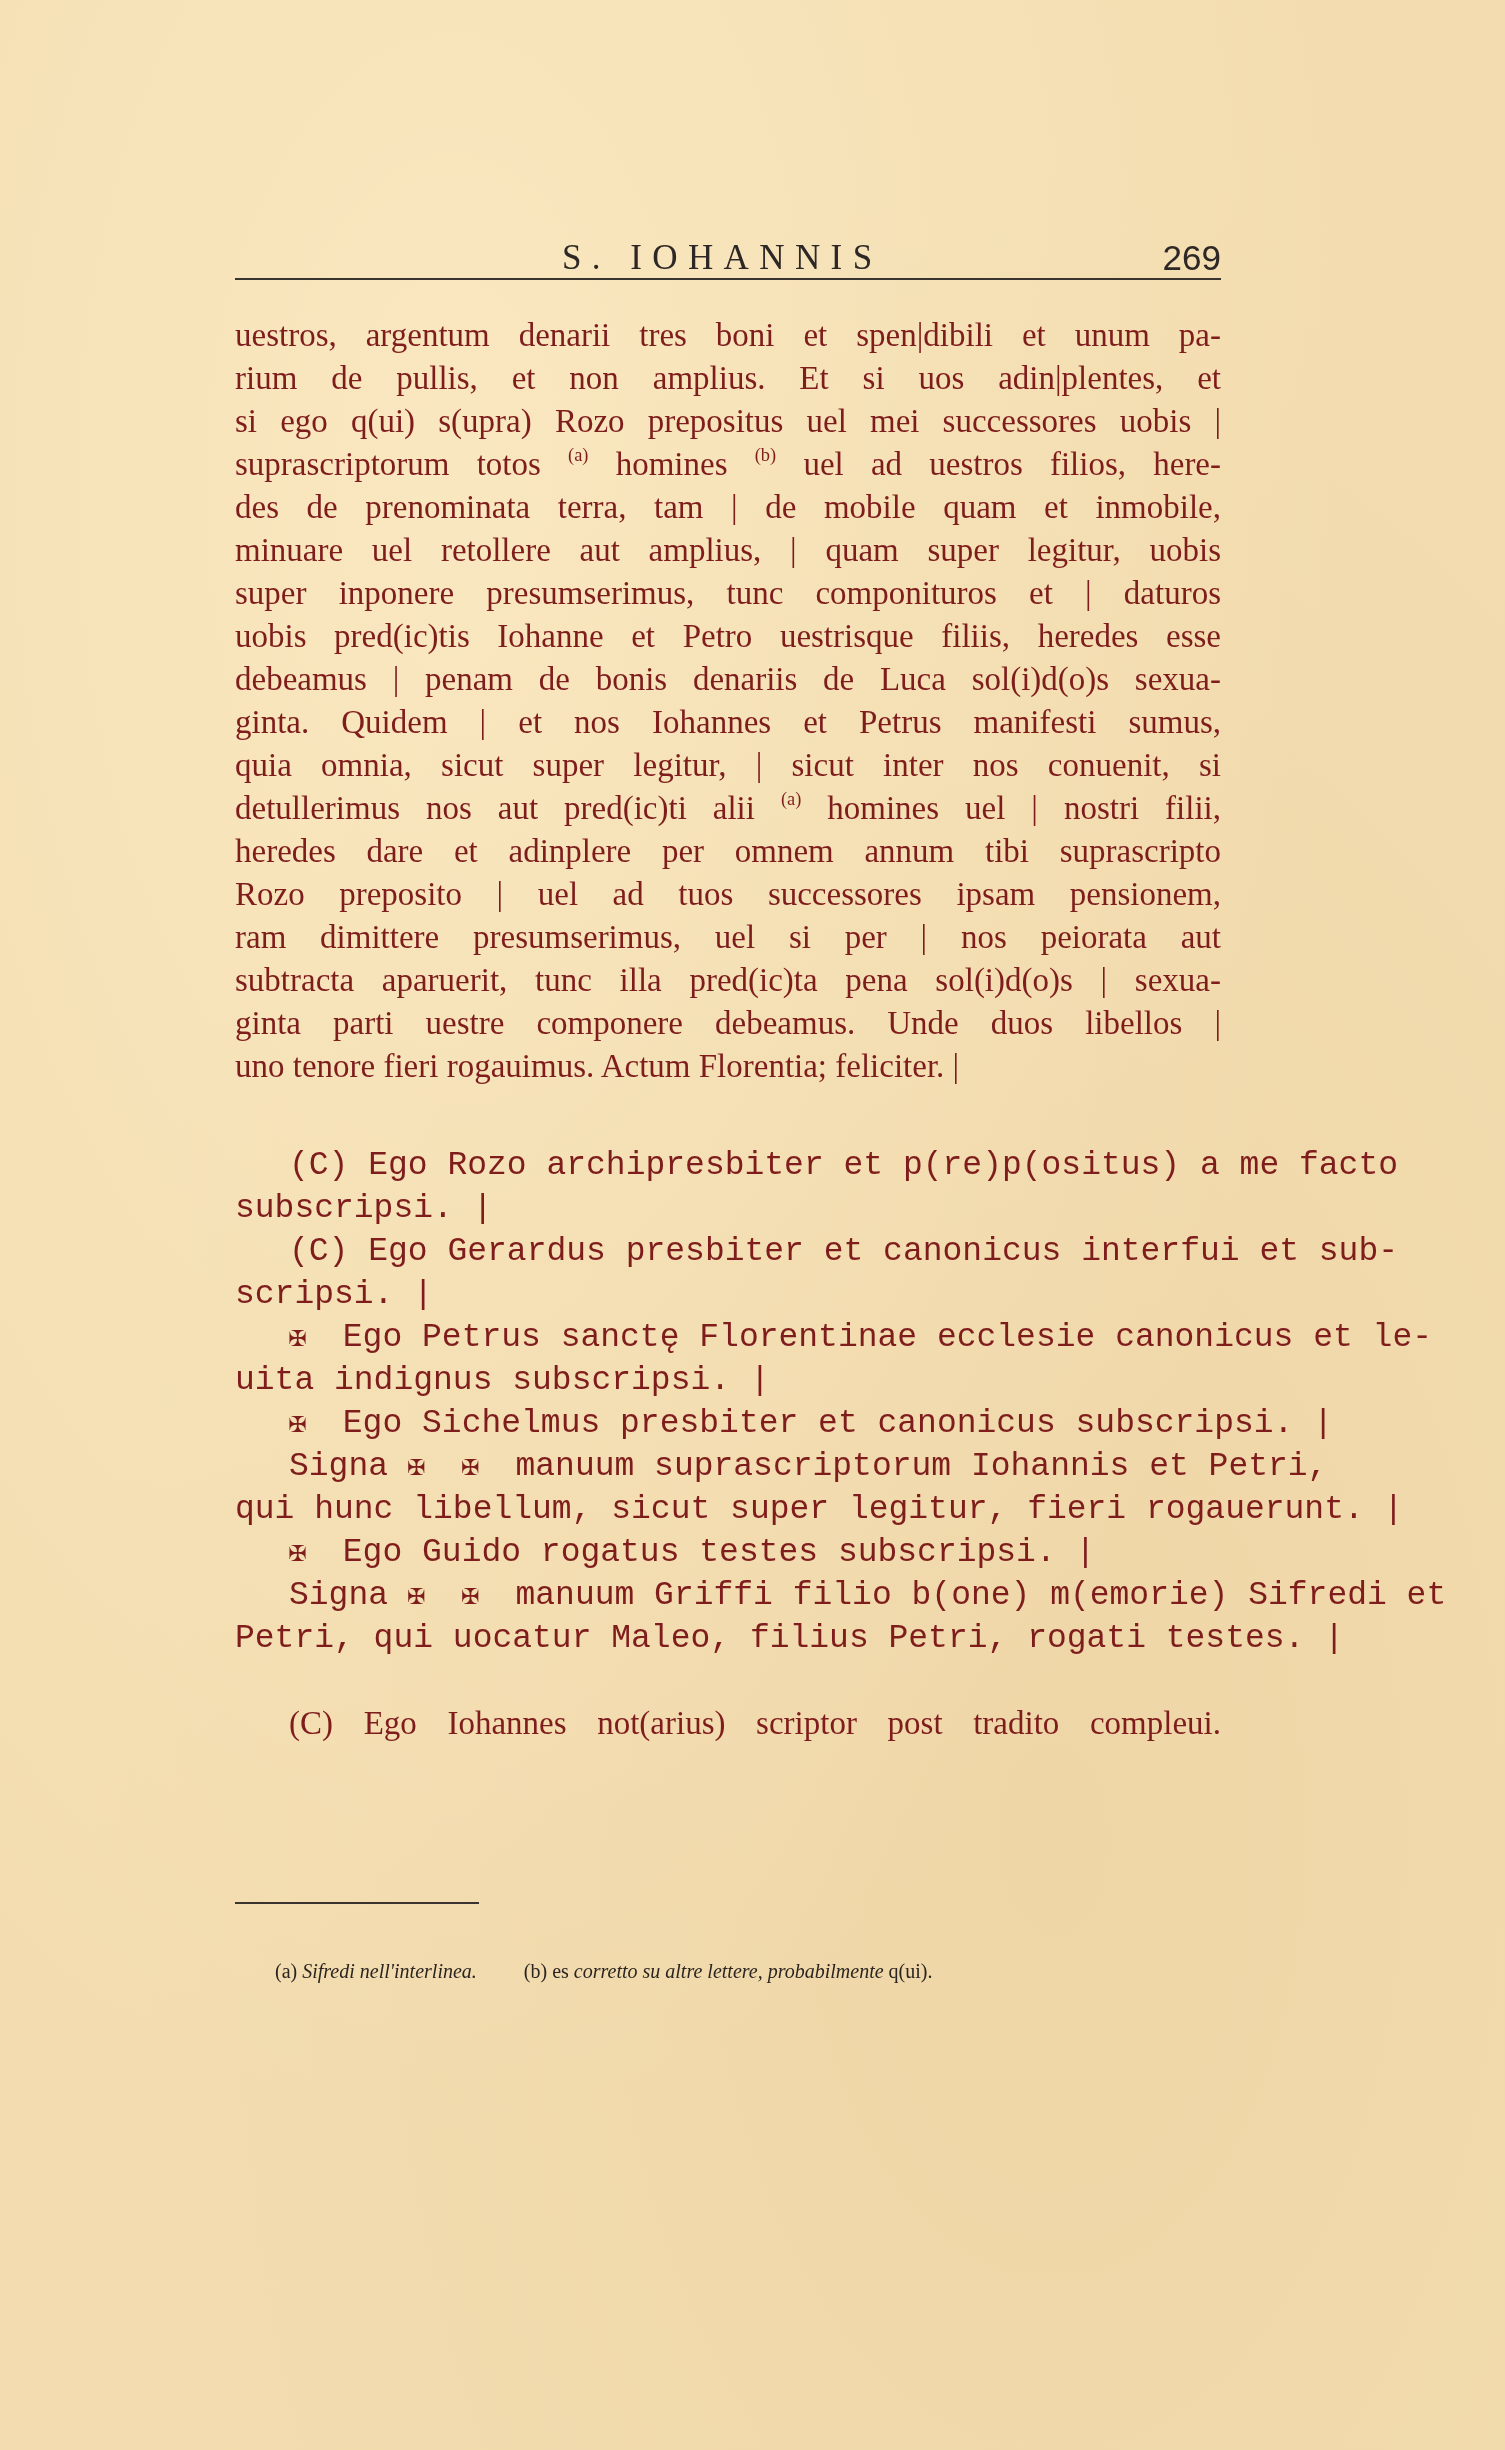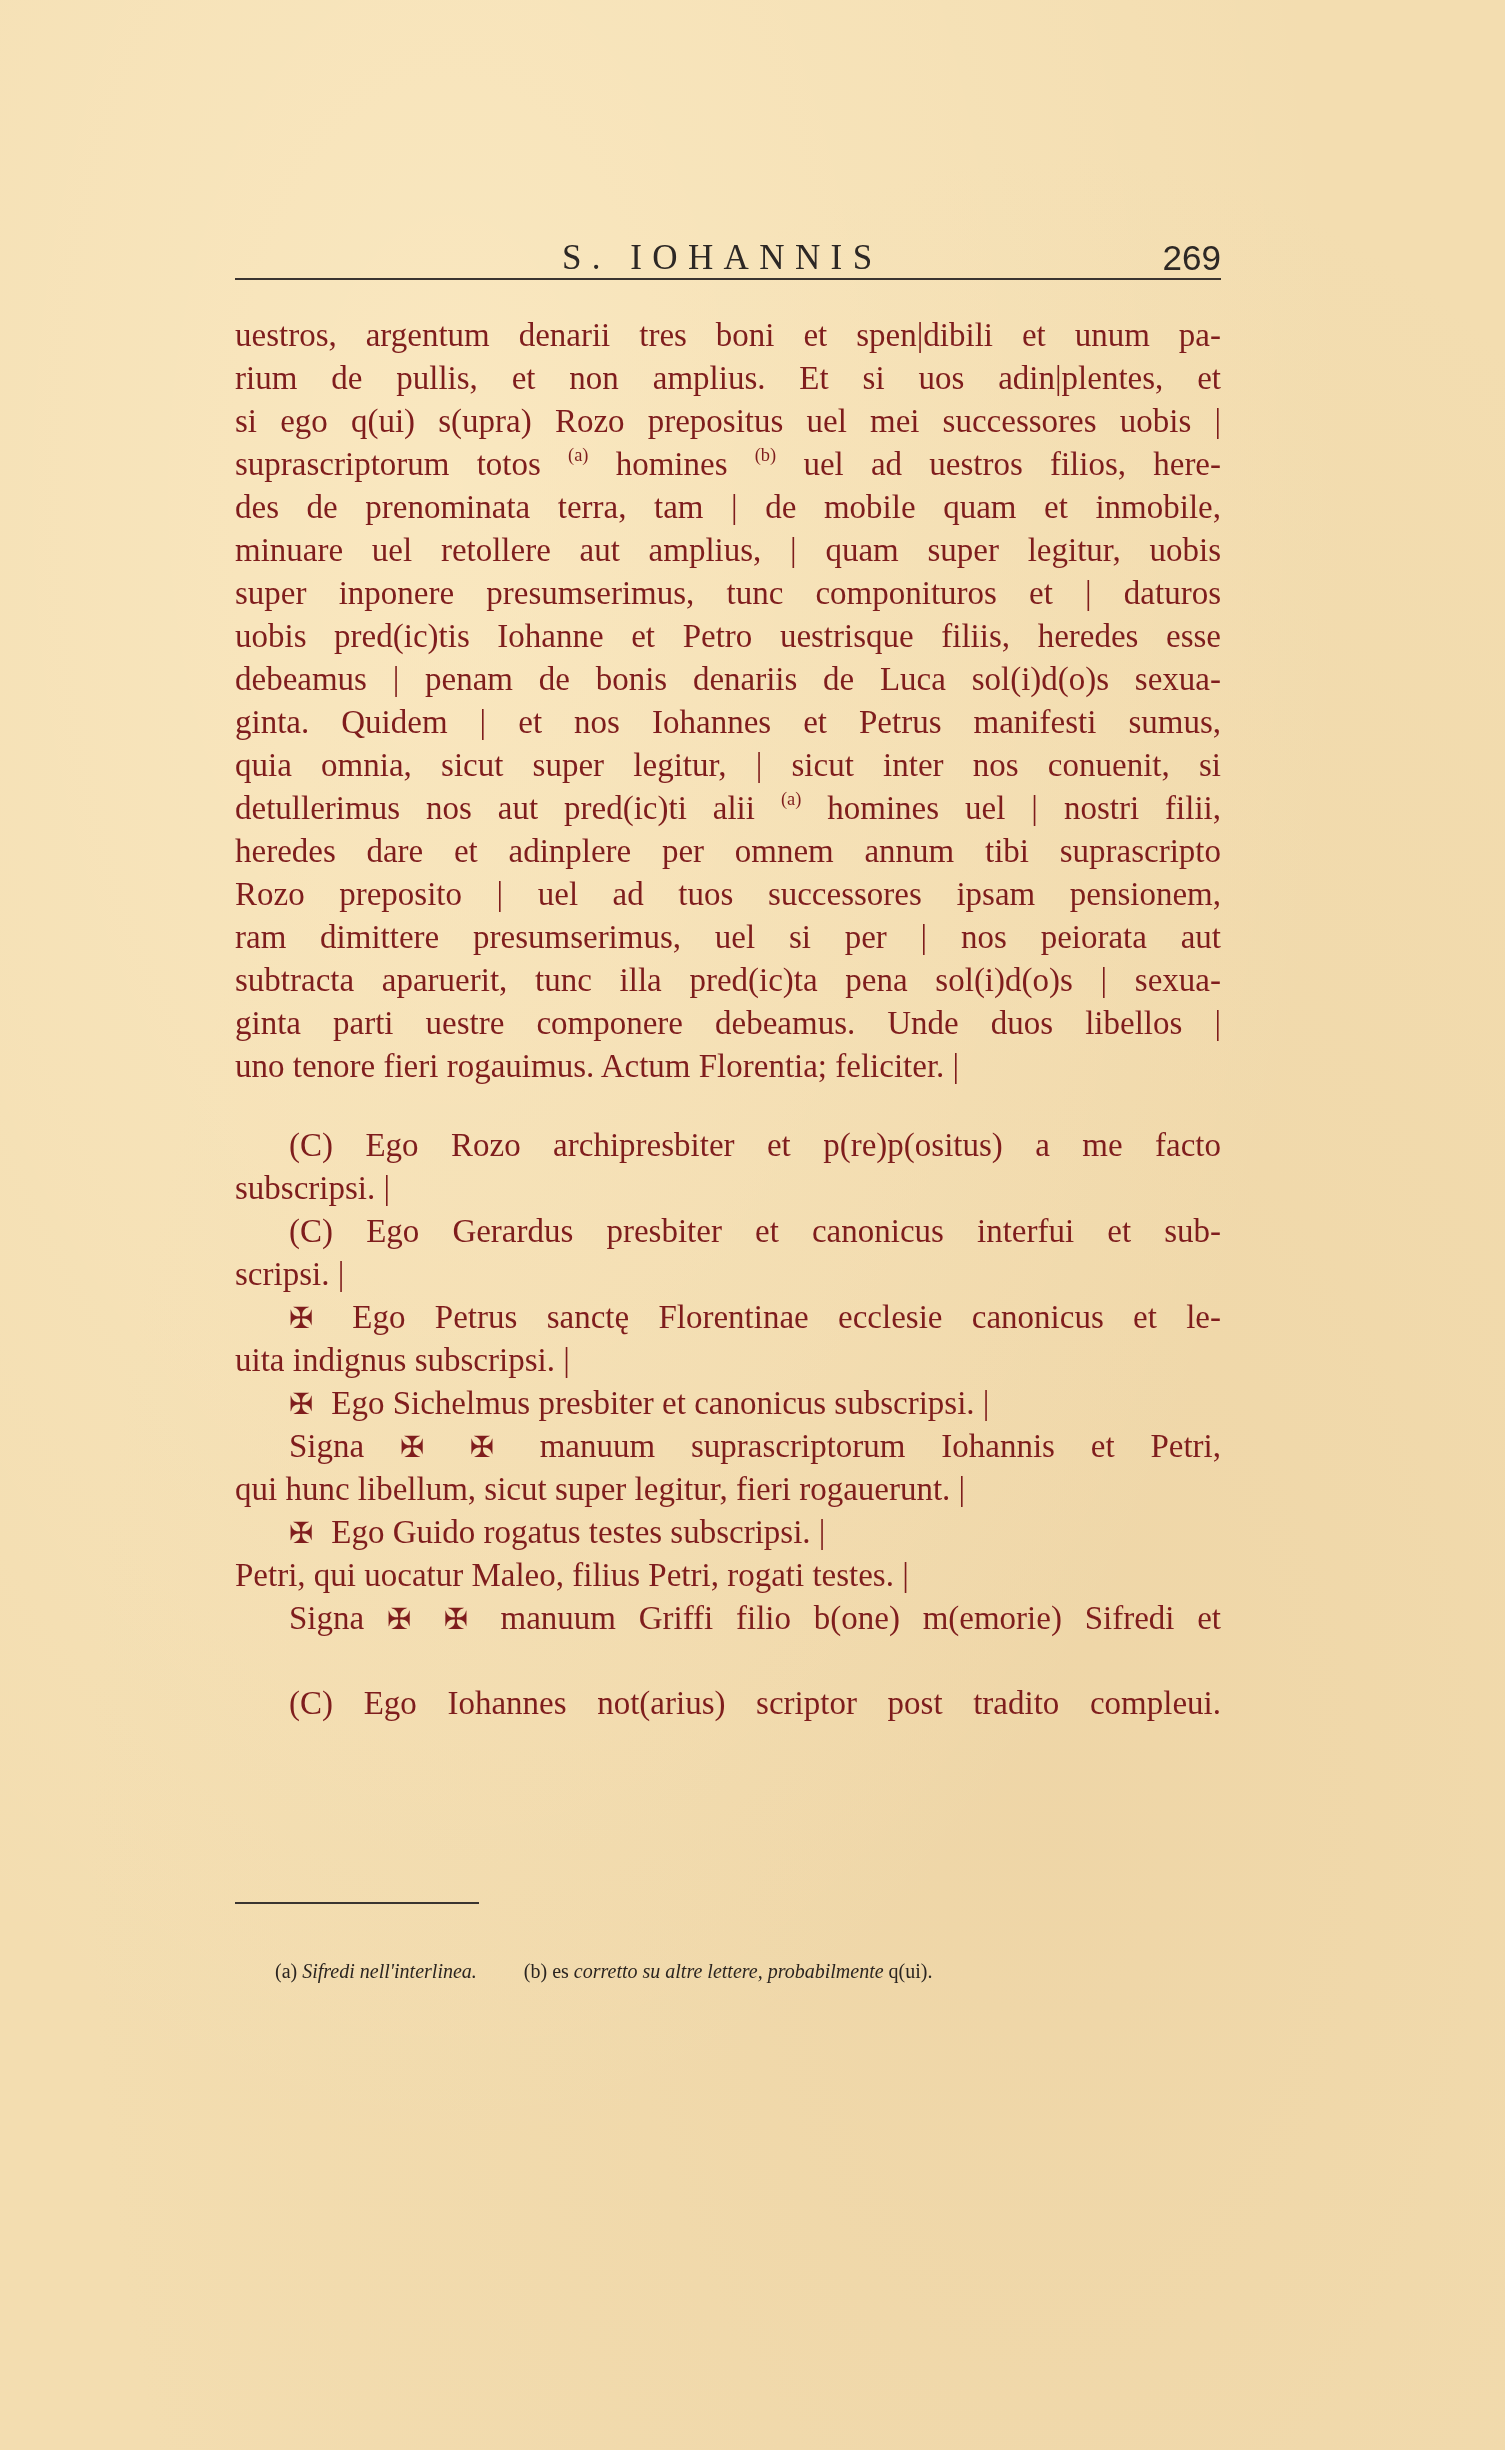--- a/index.html
+++ b/index.html
@@ -33,21 +33,21 @@
     .body-text {
       position: absolute; top: 314px; left: 0; width: 986px;
       font-family: "Liberation Serif", serif;
       font-size: 33px; line-height: 43px; color: #7f1d1d;
     }
     .line { display: block; white-space: nowrap; text-align: justify; text-align-last: justify; height: 43px; }
     .line.last { text-align-last: left; }
     .indent { padding-left: 54px; }
     sup { font-size: 18.4px; vertical-align: 14.4px; line-height: 0; }
     .cross { font-size: 29px; display: inline-block; width: 34px; text-align: center; }
-    .sig-block { margin-top: 36px; }
+    .sig-block { margin-top: 56px; font-family: Liberation Mono, monospace; }
     .sig-last { margin-top: 42px; }
     .fn-rule {
       position: absolute; top: 1902px; left: 0; width: 244px; height: 1.6px; background: #3a3430;
     }
     .footnotes {
       position: absolute; top: 1960px; left: 40px;
       font-family: "Liberation Serif", serif; font-size: 20px; color: #2b2521; white-space: nowrap;
     }
     .footnotes em { font-style: italic; }
     .fn-b { margin-left: 42px; text-align: right; }
@@ -93,22 +93,22 @@
       <span class="line indent"><span class="cross">✠</span> <span>Ego Petrus sanctę Florentinae ecclesie canonicus et le-</span></span>
       <span class="line last">uita indignus subscripsi. |</span>
 
       <span class="line indent last"><span class="cross">✠</span> <span>Ego Sichelmus presbiter et canonicus subscripsi. |</span></span>
 
       <span class="line indent"><span>Signa</span> <span class="cross">✠</span> <span class="cross">✠</span> <span>manuum suprascriptorum Iohannis et Petri,</span></span>
       <span class="line last">qui hunc libellum, sicut super legitur, fieri rogauerunt. |</span>
 
       <span class="line indent last"><span class="cross">✠</span> <span>Ego Guido rogatus testes subscripsi. |</span></span>
 
+      <span class="line indent"><span>Signa</span> <span class="cross">✠</span> <span class="cross">✠</span> <span>manuum Griffi filio b(one) m(emorie) Sifredi et</span></span>
       <span class="line last">Petri, qui uocatur Maleo, filius Petri, rogati testes. |</span>
-      <span class="line indent"><span>Signa</span> <span class="cross">✠</span> <span class="cross">✠</span> <span>manuum Griffi filio b(one) m(emorie) Sifredi et</span></span>
     </div>
 
     <div class="sig-last">
       <span class="line indent"><span>(C)</span> <span>Ego Iohannes not(arius) scriptor post tradito compleui.</span></span>
     </div>
   </div>
 
   <div class="fn-rule"></div>
   <div class="footnotes">
     <span><span>(a)</span> <em>Sifredi nell'interlinea.</em></span>

